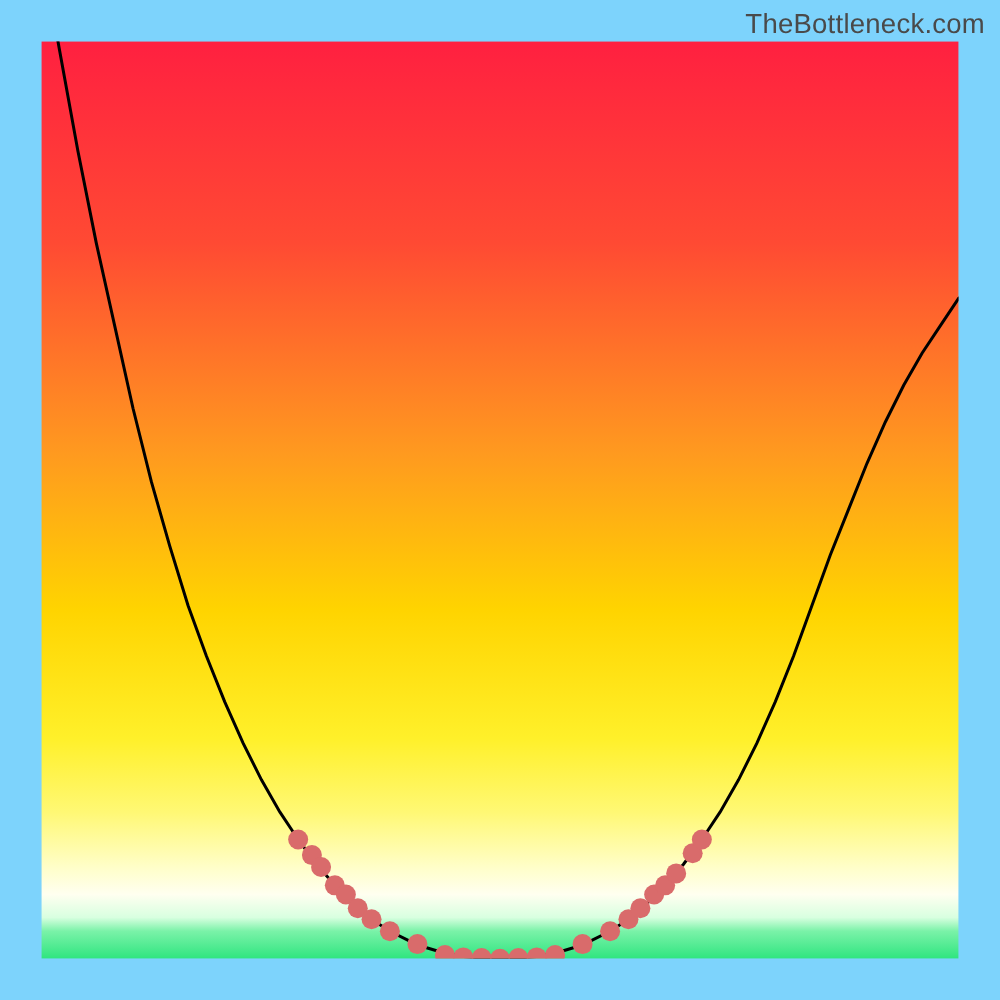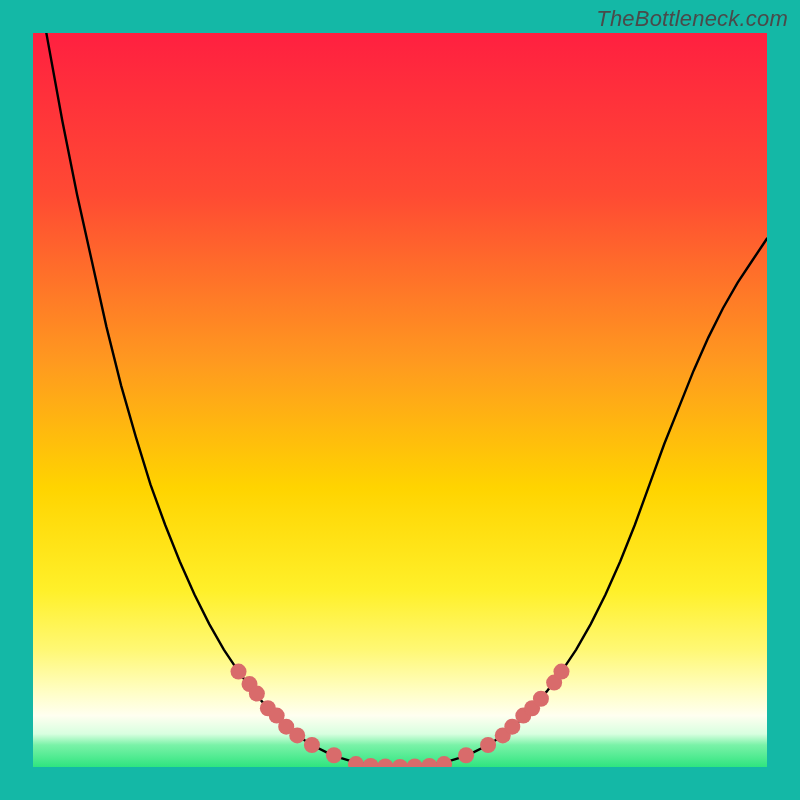--- a/index.html
+++ b/index.html
@@ -7,23 +7,22 @@
     padding: 0;
     width: 800px;
     height: 800px;
     overflow: hidden;
     background: #000;
     font-family: Arial, Helvetica, sans-serif;
   }
   .frame {
     width: 800px;
     height: 800px;
-    background: #14b8a6;
+    background: #7dd3fc;
     position: relative;
-    font-style: italic;
   }
   .watermark {
     position: absolute;
     top: 6px;
     right: 12px;
     color: #4a4a4a;
     font-size: 22px;
     font-weight: 500;
     letter-spacing: 0.2px;
     z-index: 5;

